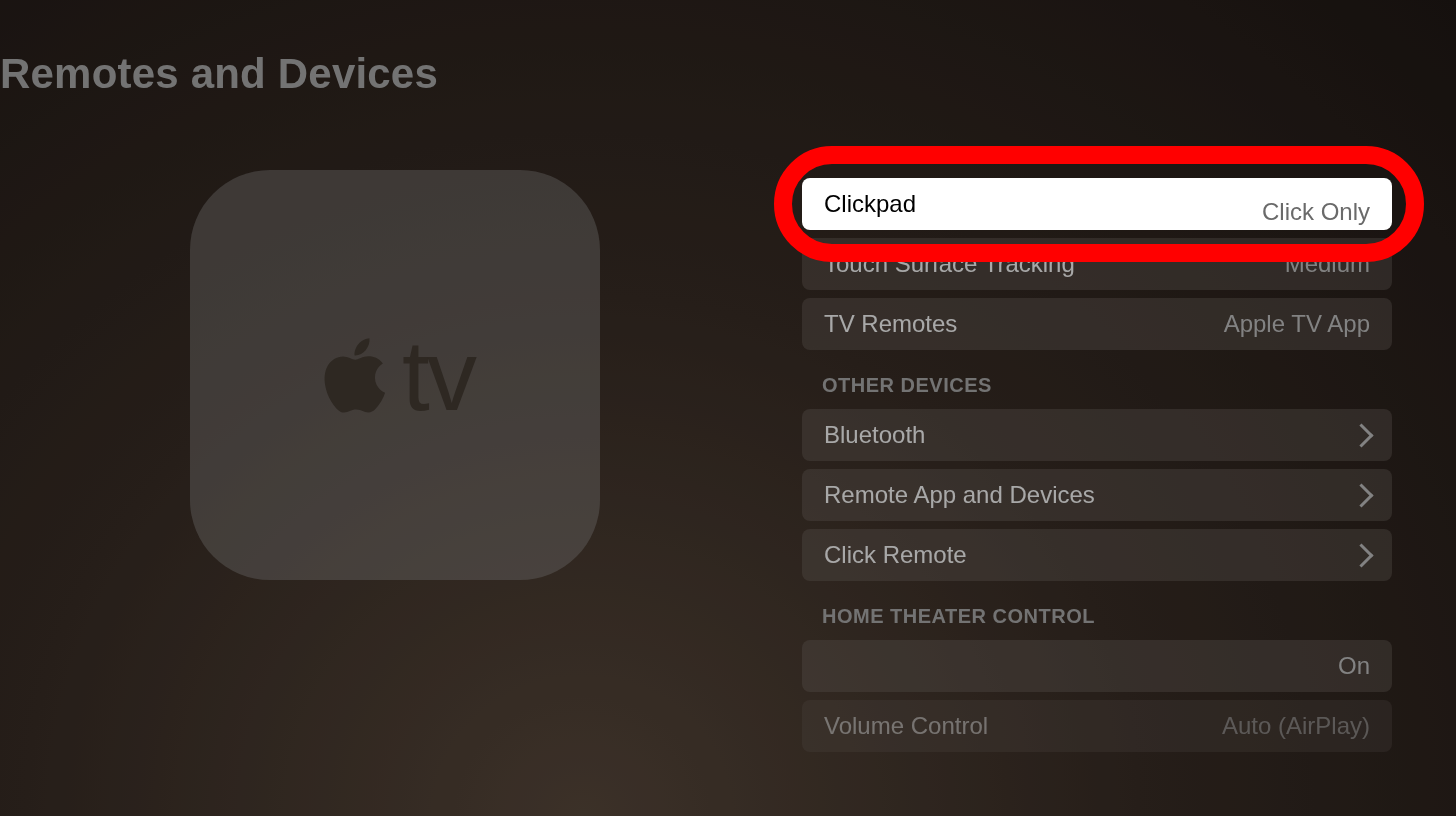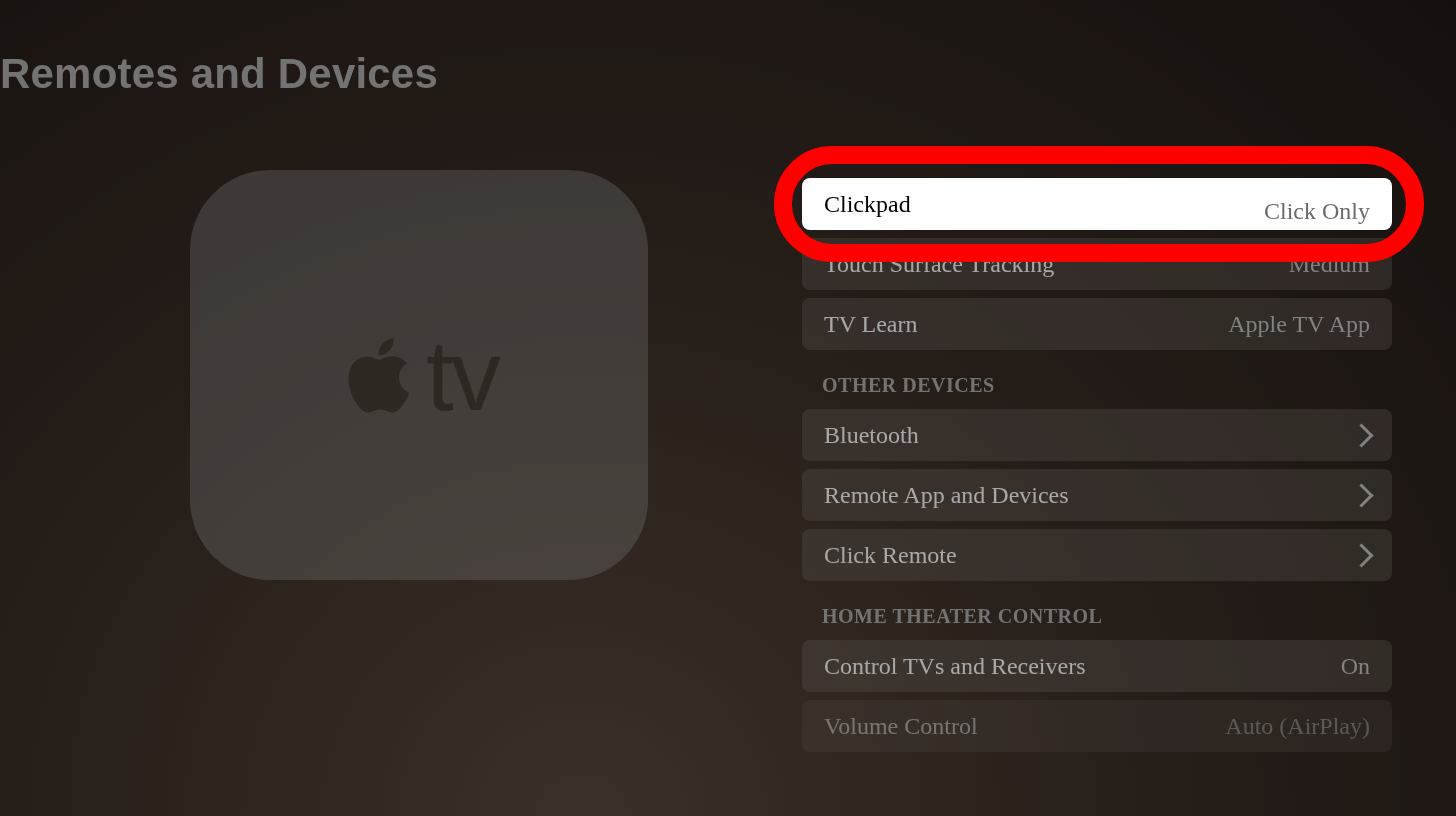--- a/index.html
+++ b/index.html
@@ -31,21 +31,21 @@
     text-align: left;
     font-size: 42px;
     font-weight: 700;
     color: #a0a0a0;
     letter-spacing: 0.2px;
   }
   .left-tile {
     position: absolute;
     left: 190px;
     top: 170px;
-    width: 458px;
+    width: 410px;
     height: 410px;
     border-radius: 80px;
     background: rgba(160,160,160,0.35);
     display: flex;
     align-items: center;
     justify-content: center;
   }
   .appletv {
     display: flex;
     align-items: center;
@@ -56,21 +56,20 @@
     font-weight: 400;
     color: #403830;
     letter-spacing: -3px;
   }
 
   .list {
     position: absolute;
     left: 802px;
     top: 178px;
     width: 590px;
-    font-family: Liberation Serif, serif;
   }
   .row {
     height: 52px;
     border-radius: 8px;
     background: rgba(120,112,106,0.35);
     margin-bottom: 8px;
     display: flex;
     align-items: center;
     padding: 0 22px 0 22px;
     color: #e9e9e9;
@@ -185,21 +184,21 @@
       <span class="value">Click Only</span>
     </div>
 
     <div class="row">
       <span class="label">Touch Surface Tracking</span>
       <span class="spacer"></span>
       <span class="value">Medium</span>
     </div>
 
     <div class="row">
-      <span class="label">TV Learn</span>
+      <span class="label">TV Remotes</span>
       <span class="spacer"></span>
       <span class="value">Apple TV App</span>
     </div>
 
 
     <div class="section-header">OTHER DEVICES</div>
 
     <div class="row">
       <span class="label">Bluetooth</span>
       <span class="spacer"></span>
@@ -214,21 +213,20 @@
 
     <div class="row">
       <span class="label">Click Remote</span>
       <span class="spacer"></span>
       <span class="chevron"></span>
     </div>
 
     <div class="section-header">HOME THEATER CONTROL</div>
 
     <div class="row">
-      <span class="label">Control TVs and Receivers</span>
       <span class="spacer"></span>
       <span class="value">On</span>
     </div>
 
     <div class="row" style="opacity:0.6;">
       <span class="label">Volume Control</span>
       <span class="spacer"></span>
       <span class="value">Auto (AirPlay)</span>
     </div>
 

